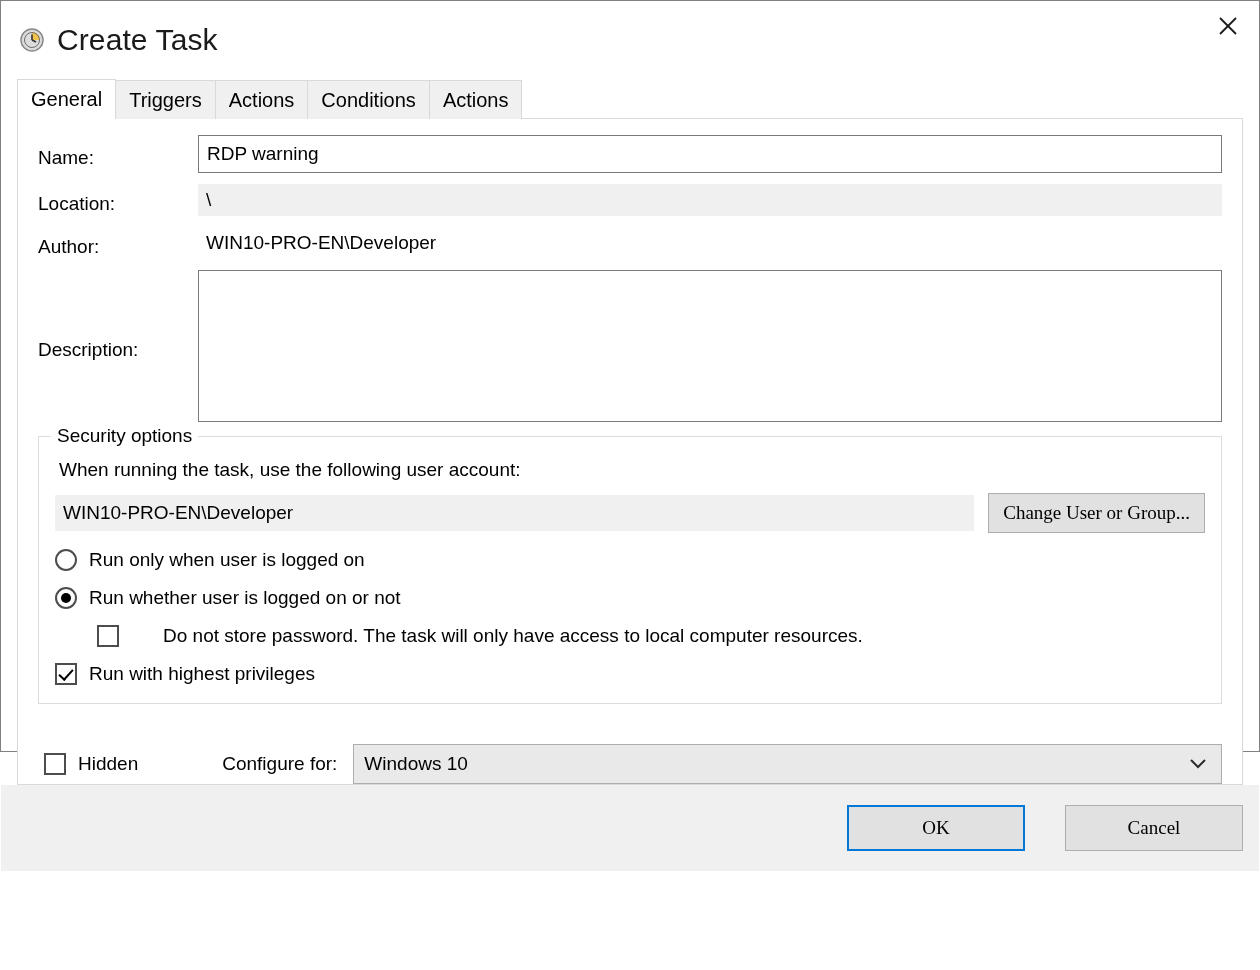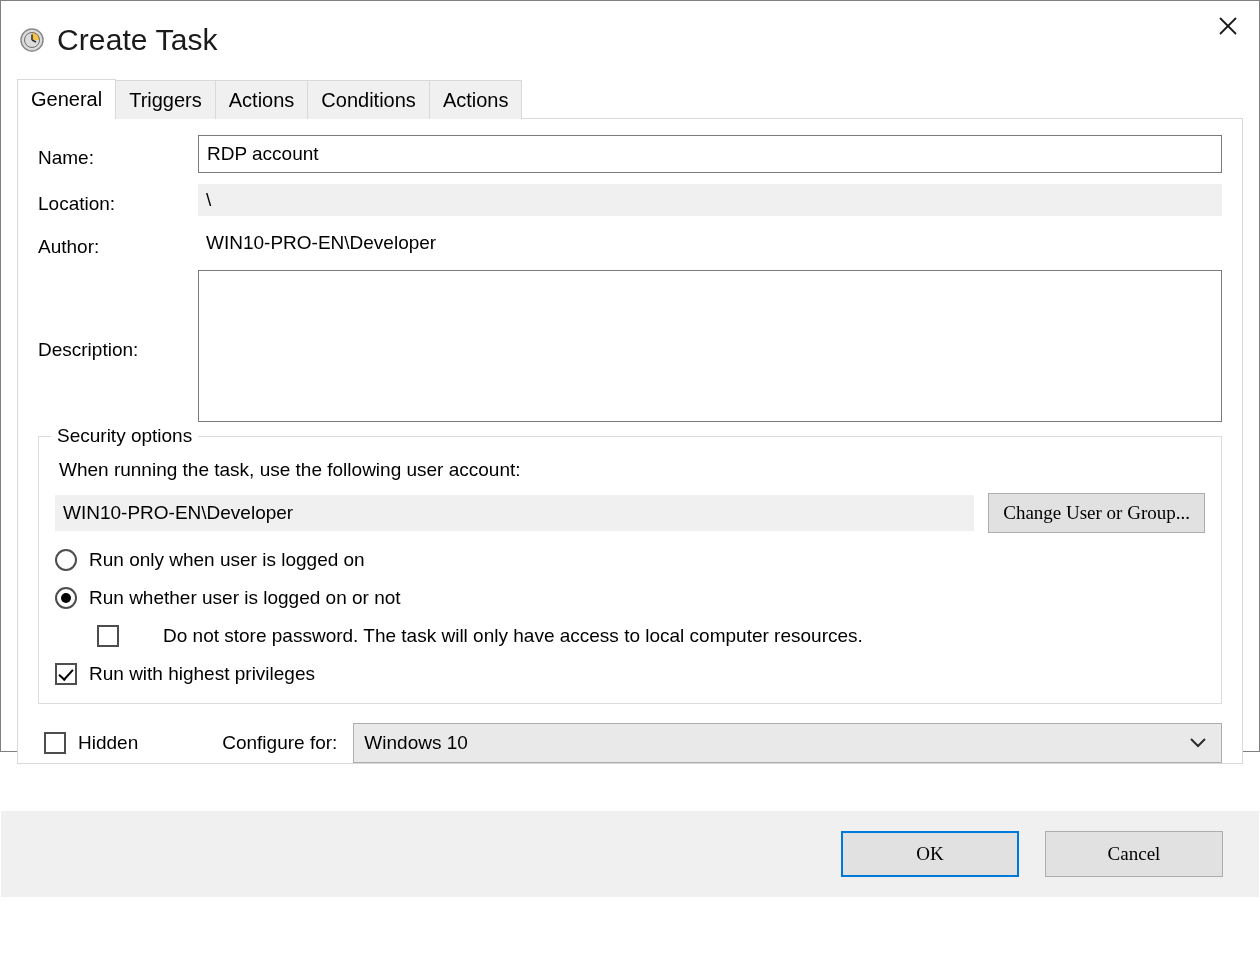--- a/index.html
+++ b/index.html
@@ -278,21 +278,21 @@
     border: solid #000000;
     border-width: 0 2px 2px 0;
     transform: rotate(42deg);
   }
   .opt-label { line-height: 22px; }
 
   
   .bottom-row {
     display: flex;
     align-items: center;
-    margin-top: 19px;
+    margin-top: 40px;
     font-size: 19px;
   }
   .hidden-box { display: flex; align-items: center; margin-left: 6px; }
   .configure-label { margin-left: 84px; margin-right: 16px; white-space: nowrap; }
   .combo {
     flex: 1 1 auto;
     height: 40px;
     background: #e9e9e9;
     border: 1px solid #adadad;
     box-sizing: border-box;
@@ -309,24 +309,23 @@
     transform: translateY(-50%);
   }
 
   
   .footer {
     flex: 0 0 86px;
     background: #f0f0f0;
     display: flex;
     align-items: center;
     justify-content: flex-end;
-    padding-right: 36px;
-    gap: 26px;
-    box-sizing: border-box;
-    margin-top: 47px;
+    padding-right: 16px;
+    gap: 40px;
+    box-sizing: border-box;
   }
   .footer .btn {
     width: 178px;
     height: 46px;
     background: #e1e1e1;
     border: 1px solid #adadad;
   }
   .footer .btn.default {
     border: 2px solid #0078d7;
     background: #e1e1e1;
@@ -371,21 +370,21 @@
       </div>
     <div class="tab">
         <span>Actions</span>
       </div>
   </div>
 
   <div class="content">
 
     <div class="row">
       <div class="lbl">Name:</div>
-      <div class="textfield">RDP account</div>
+      <div class="textfield">RDP warning</div>
     </div>
 
     <div class="row">
       <div class="lbl">Location:</div>
       <div class="readonly-field">\</div>
     </div>
 
     <div class="row">
       <div class="lbl">Author:</div>
       <div class="plain-field">WIN10-PRO-EN\Developer</div>

